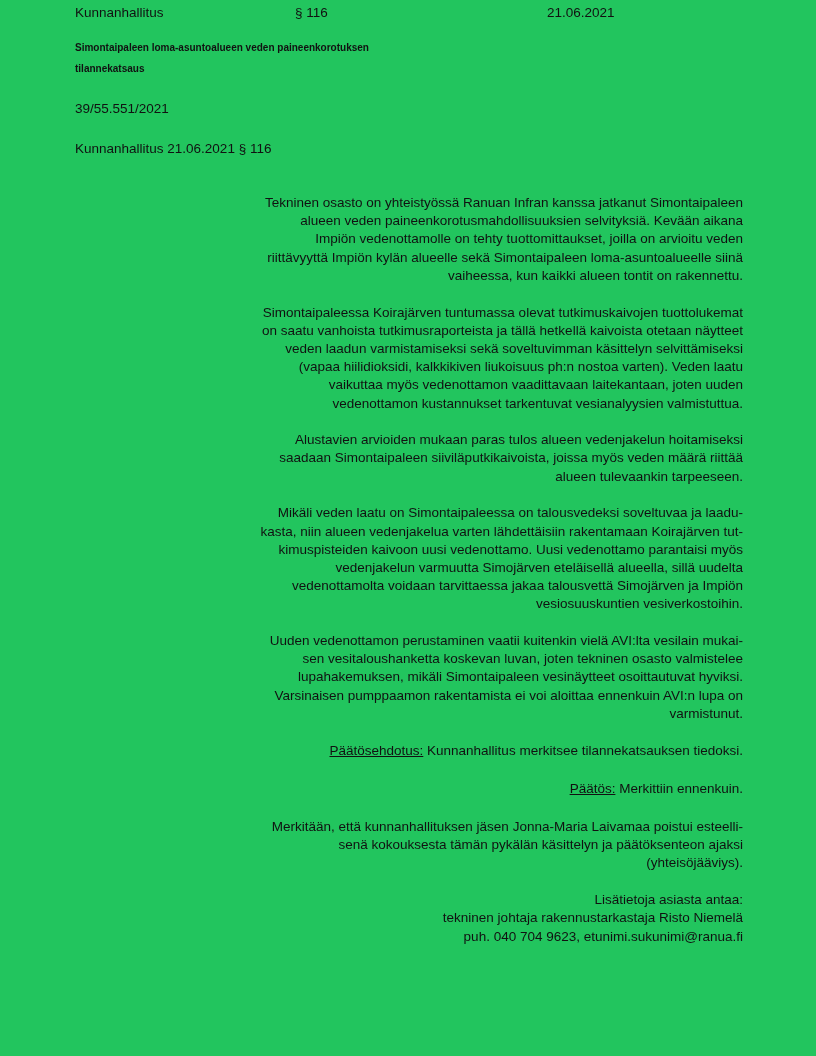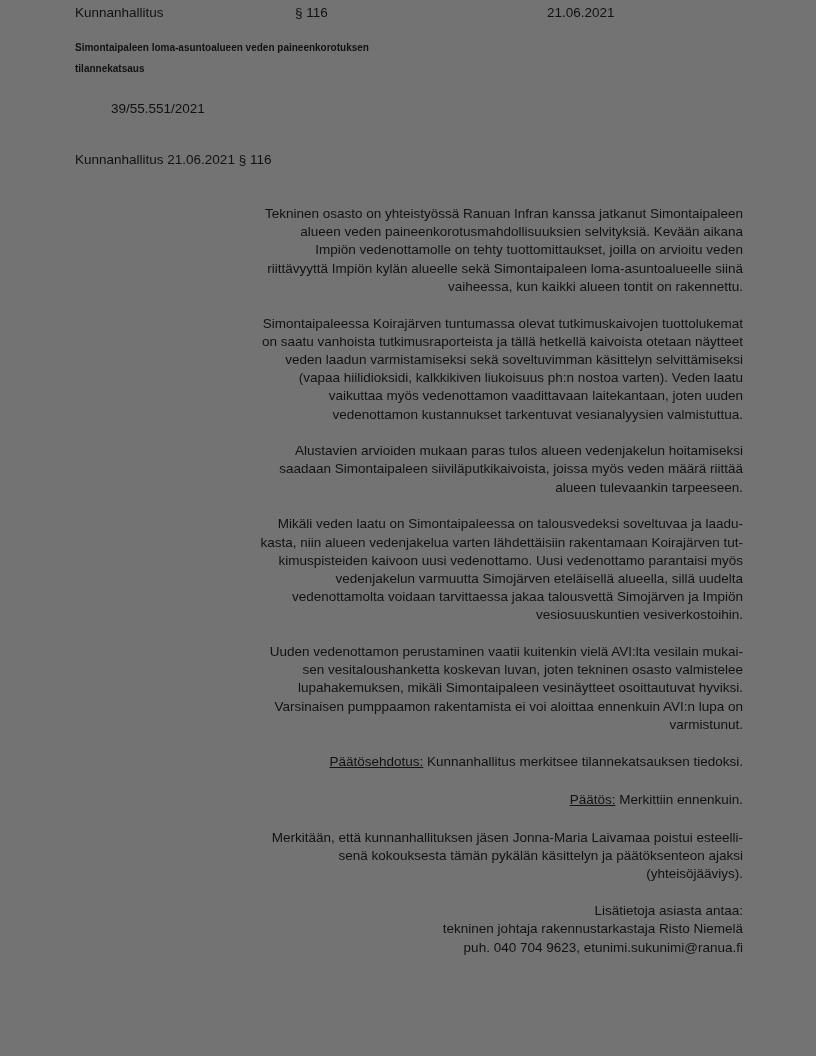--- a/index.html
+++ b/index.html
@@ -9,21 +9,21 @@
     height: 1056px;
     font-family: "Liberation Sans", "DejaVu Sans", sans-serif;
     color: #111111;
     position: relative;
     overflow: hidden;
   }
   .page {
     width: 816px;
     height: 1056px;
     padding: 4px 80px 0 75px;
-    background: #737373;
+    background: #22c55e;
   }
   .doc-header {
     position: relative;
     height: 18px;
     font-size: 13.5px;
     line-height: 18px;
   }
   .doc-header .h-org     { position: absolute; left: 0; }
   .doc-header .h-section { position: absolute; left: 220px; text-align: center; }
   .doc-header .h-date    { position: absolute; left: 472px; }
@@ -31,24 +31,23 @@
     margin-top: 15px;
     font-size: 10px;
     font-weight: bold;
     line-height: 21px;
     white-space: pre-line;
   }
   .meta-case {
     margin-top: 21px;
     font-size: 13.5px;
     line-height: 18px;
-    margin-left: 36px;
   }
   .meta-section {
-    margin-top: 33px;
+    margin-top: 22px;
     font-size: 13.5px;
     line-height: 18px;
   }
   .doc-body {
     margin-top: 36px;
     margin-left: 88px;
     width: 580px;
     font-size: 13.5px;
     line-height: 18.2px;
   }

